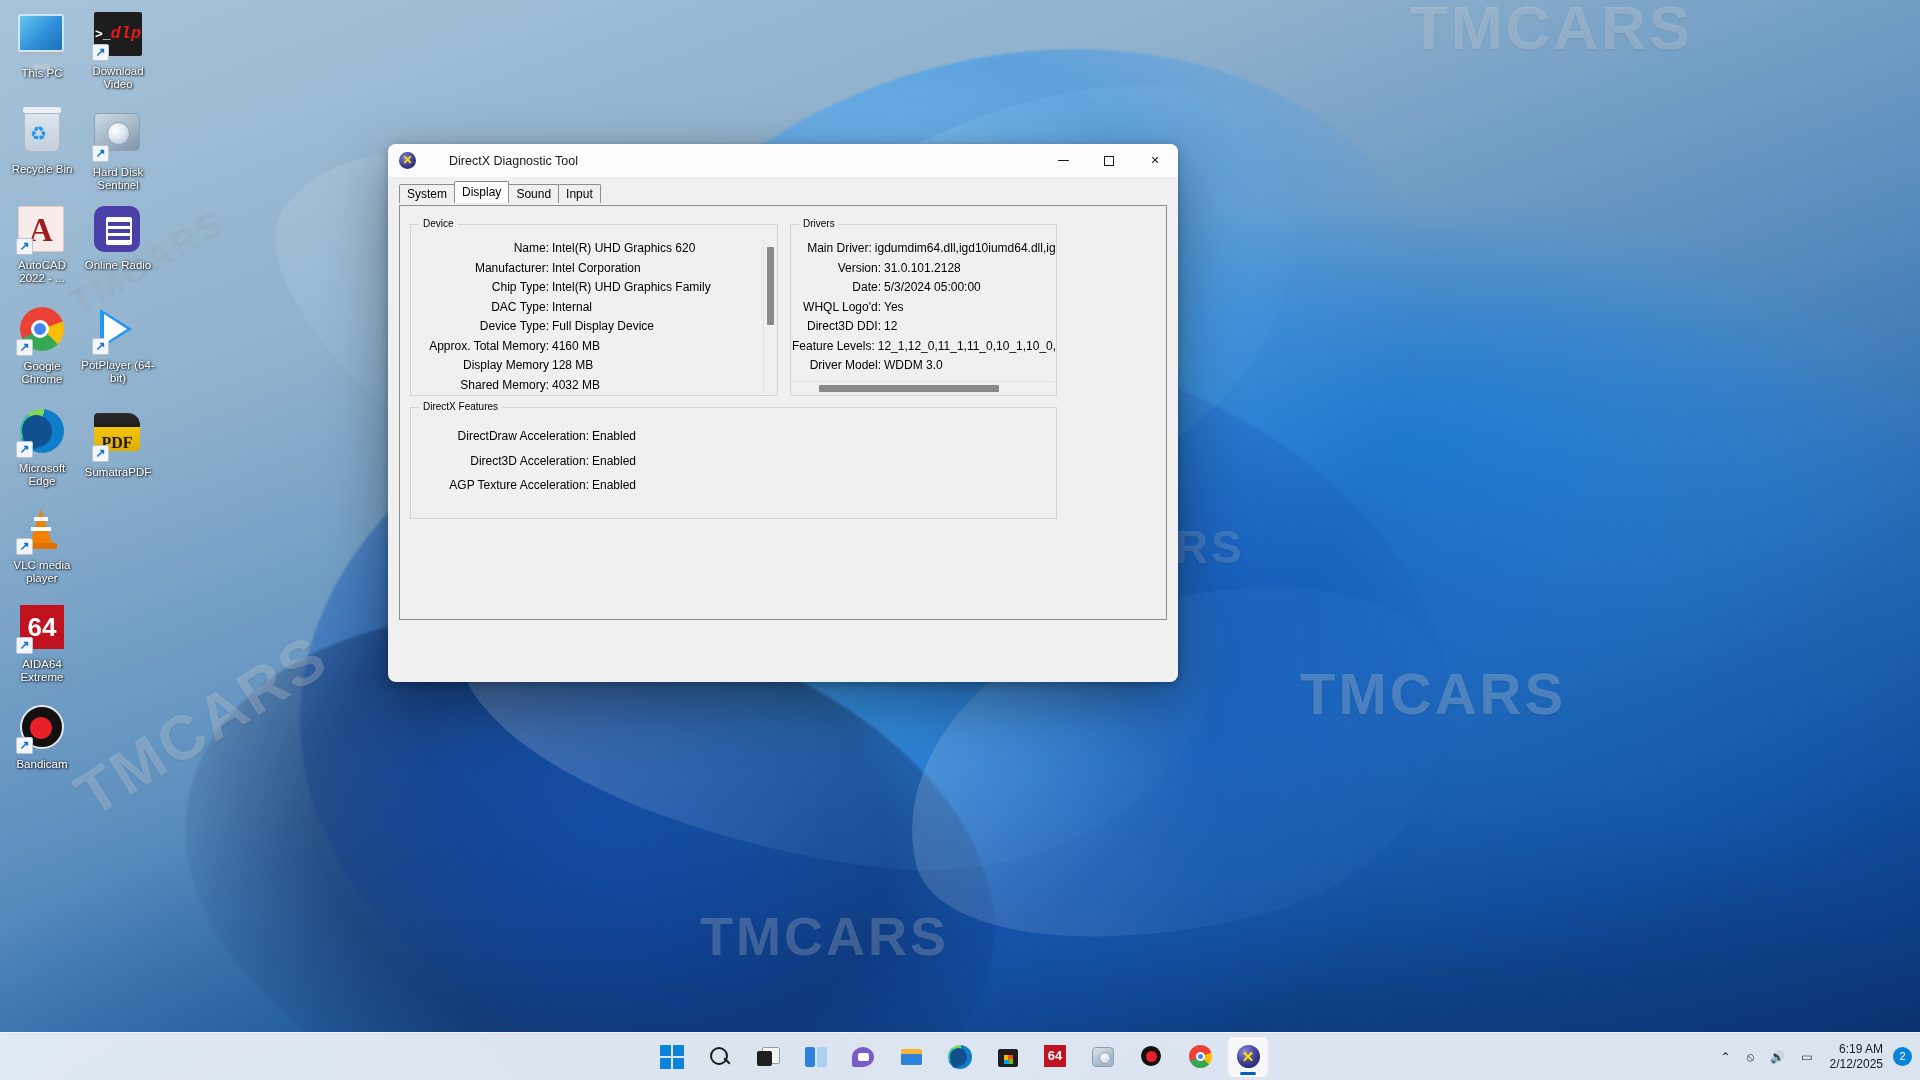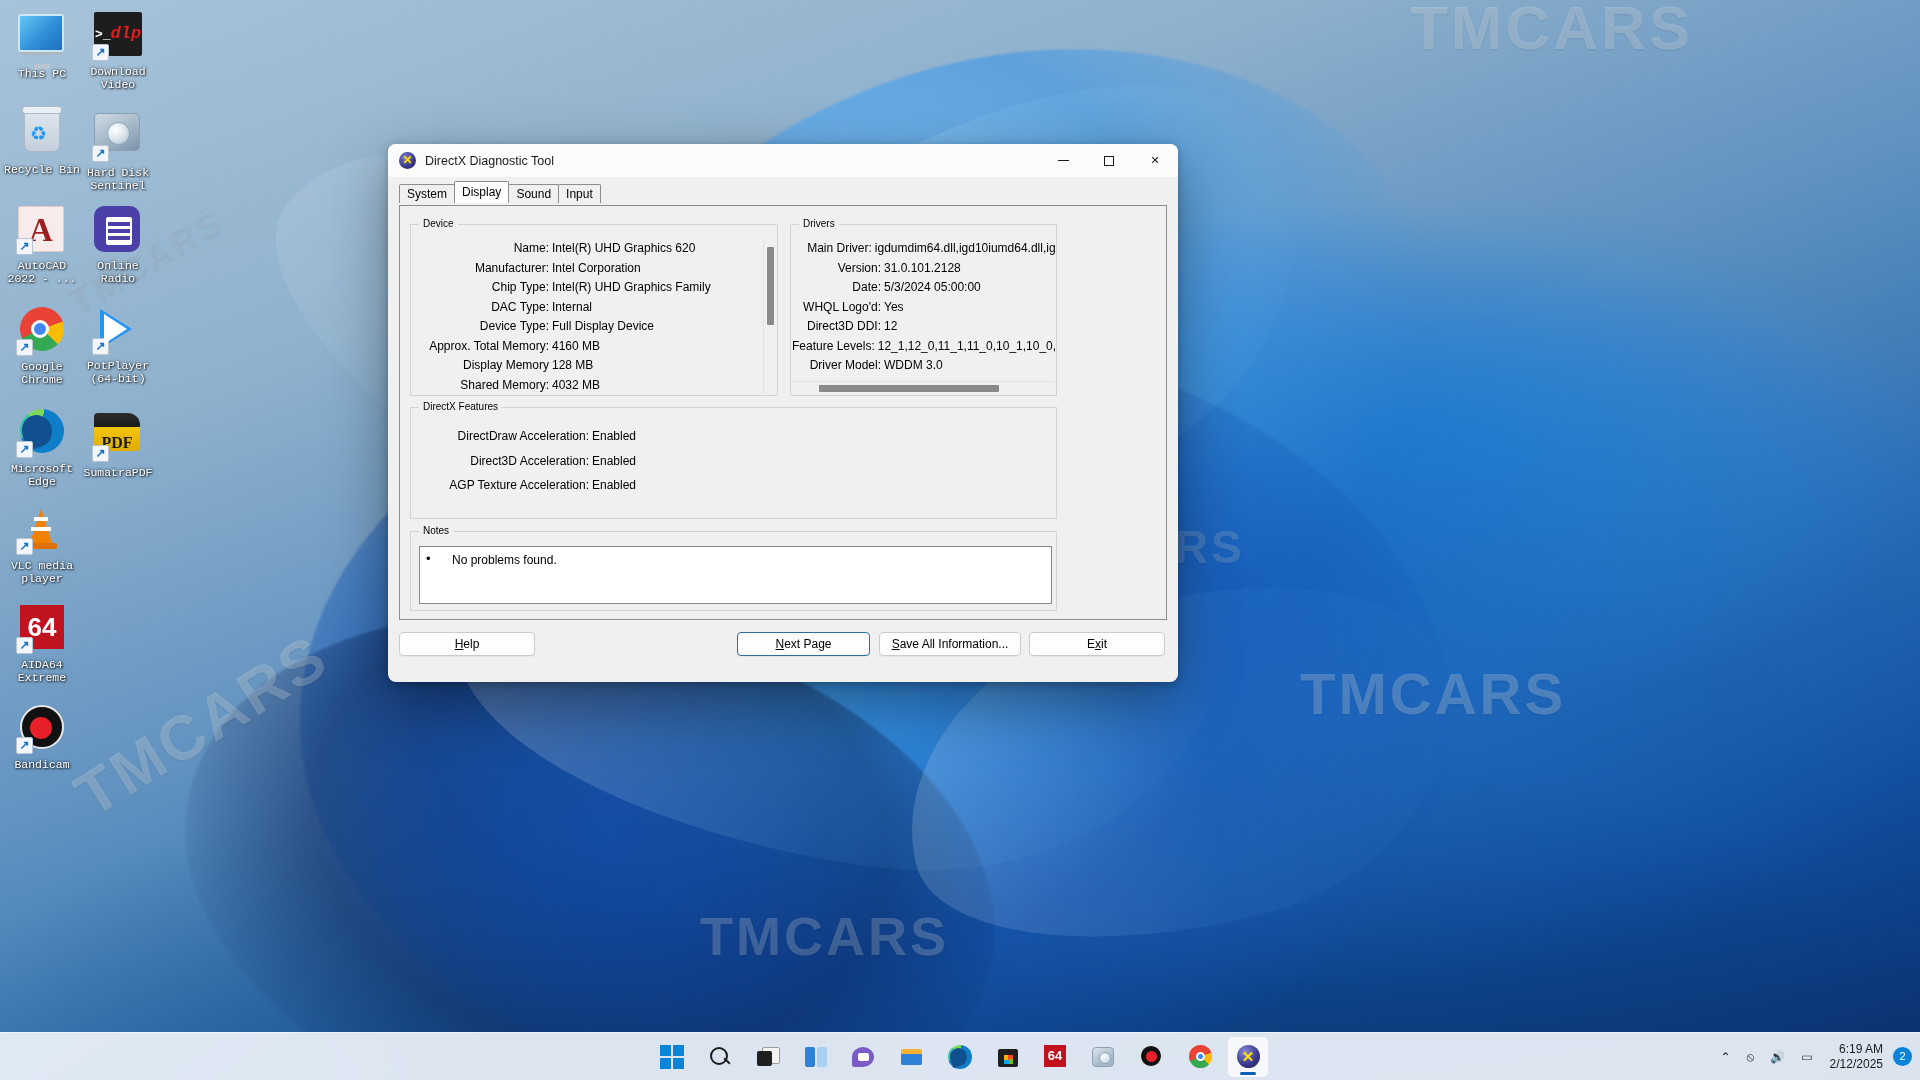--- a/index.html
+++ b/index.html
@@ -85,21 +85,20 @@
     width: 48px; height: 48px;
     margin: 0 auto 5px;
     position: relative;
   }
   .desk-icon .label {
     font-size: 11.5px;
     color: #fff;
     line-height: 13px;
     text-shadow: 0 0 3px rgba(0,0,0,.85), 1px 1px 2px rgba(0,0,0,.7);
     word-wrap: break-word;
-    font-family: Liberation Mono, monospace;
   }
   .shortcut-arrow {
     position: absolute; left: -2px; bottom: -1px;
     width: 17px; height: 17px;
     background: #f2f6fb;
     border: 1px solid #b9c6d4;
     border-radius: 2px;
     color: #1a74c8;
     font-size: 12px;
     line-height: 15px;
@@ -182,21 +181,21 @@
     width: 17px; height: 17px; border-radius: 50%;
     background: radial-gradient(circle at 35% 32%, #7f7fd0 0%, #3b3b8f 55%, #1c1c52 100%);
     position: relative; margin-right: 9px; flex: none;
   }
   #dx-logo::after {
     content: "✕";
     position: absolute; inset: 0;
     color: #ffe000; font-size: 12px; font-weight: bold;
     line-height: 17px; text-align: center;
   }
-  #win-title { font-size: 12.5px; color: #1a1a1a; }
+  #win-title { font-size: 12.5px; color: #1a1a1a; margin-left: 24px; }
   .wbtns { position: absolute; right: 0; top: 0; height: 33px; display: flex; }
   .wbtn {
     width: 46px; height: 33px;
     display: flex; align-items: center; justify-content: center;
     font-size: 11px; color: #1a1a1a;
   }
   .wbtn .bar { width: 11px; height: 1px; background: #1a1a1a; }
   .wbtn .sq { width: 10px; height: 10px; border: 1px solid #1a1a1a; }
 
   
@@ -690,46 +689,23 @@
           <div class="k">Direct3D Acceleration:</div>
           <div class="v">Enabled</div>
         </div>
         <div class="kvrow">
           <div class="k">AGP Texture Acceleration:</div>
           <div class="v">Enabled</div>
         </div>
       </div>
     </div>
 
-    <div class="group" id="grp-notes">
-      <div class="glegend">Notes</div>
-      <div id="notes-box">
-        <div class="note">
-          <span class="bullet">•</span>
-          <span>No problems found.</span>
-        </div>
-      </div>
-    </div>
-
-  </div>
-
-  <div id="footer">
-    <div class="btn" id="btn-help">
-        <span><u>H</u>elp</span>
-      </div>
-    <div class="btn" id="btn-next">
-        <span><u>N</u>ext Page</span>
-      </div>
-    <div class="btn" id="btn-save">
-        <span><u>S</u>ave All Information...</span>
-      </div>
-    <div class="btn" id="btn-exit">
-        <span>E<u>x</u>it</span>
-      </div>
-  </div>
+
+  </div>
+
 
 </div>
 
 <div id="taskbar">
   <div id="tb-center">
     <div class="tb-btn">
       <div class="tbi tbi-start">
           <i></i>
           <i></i>
           <i></i>

